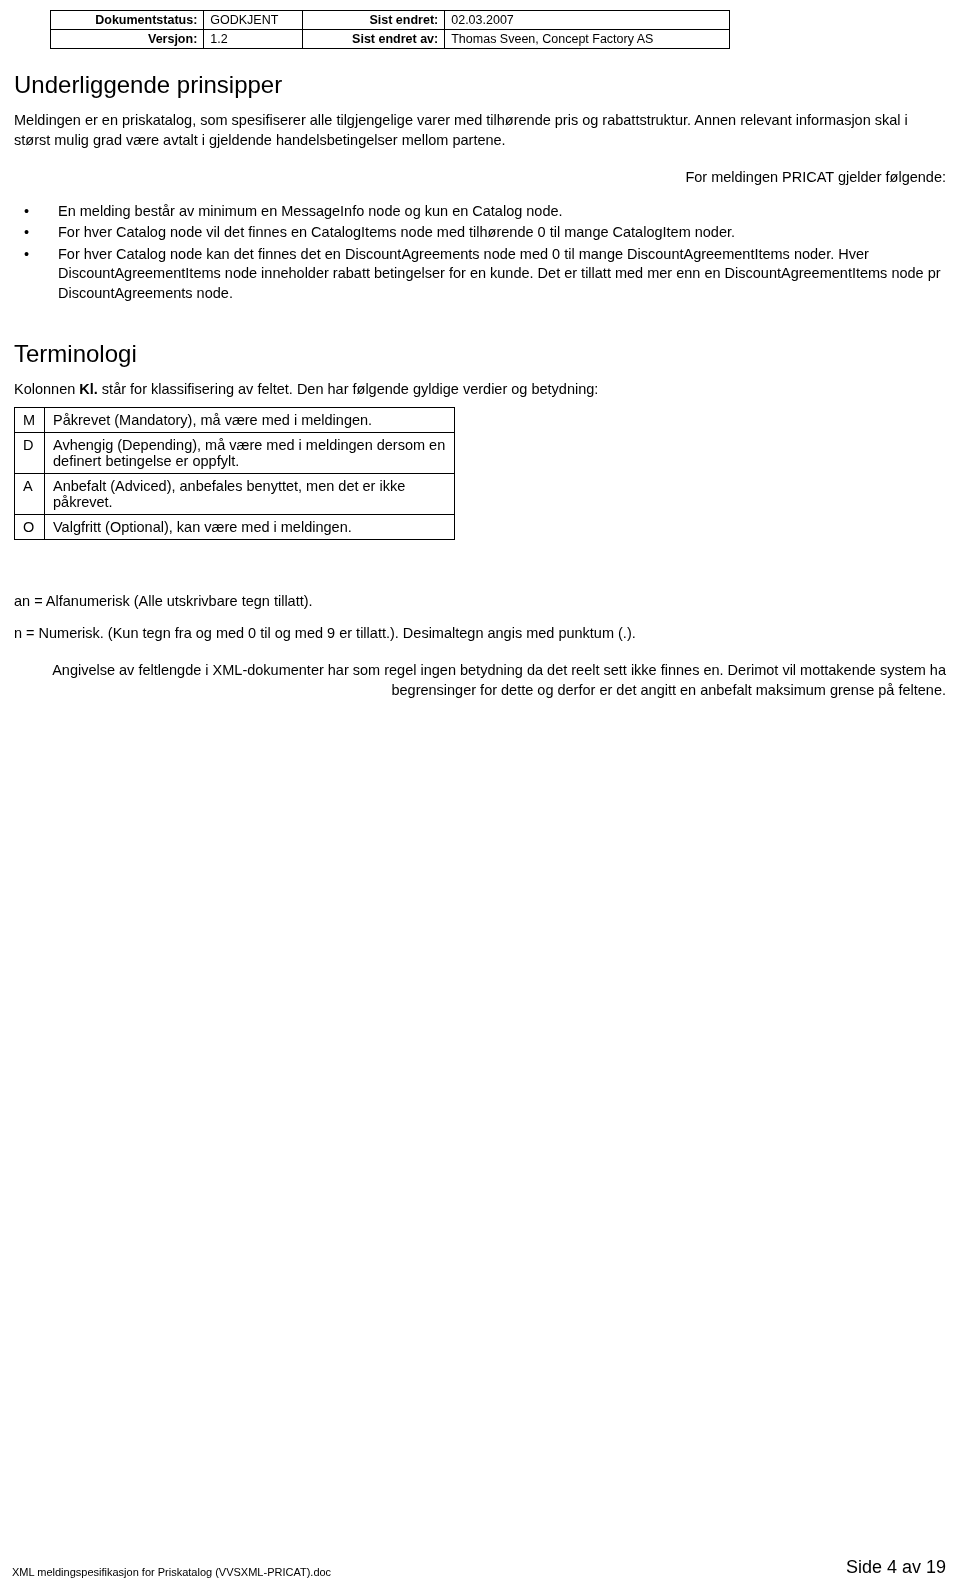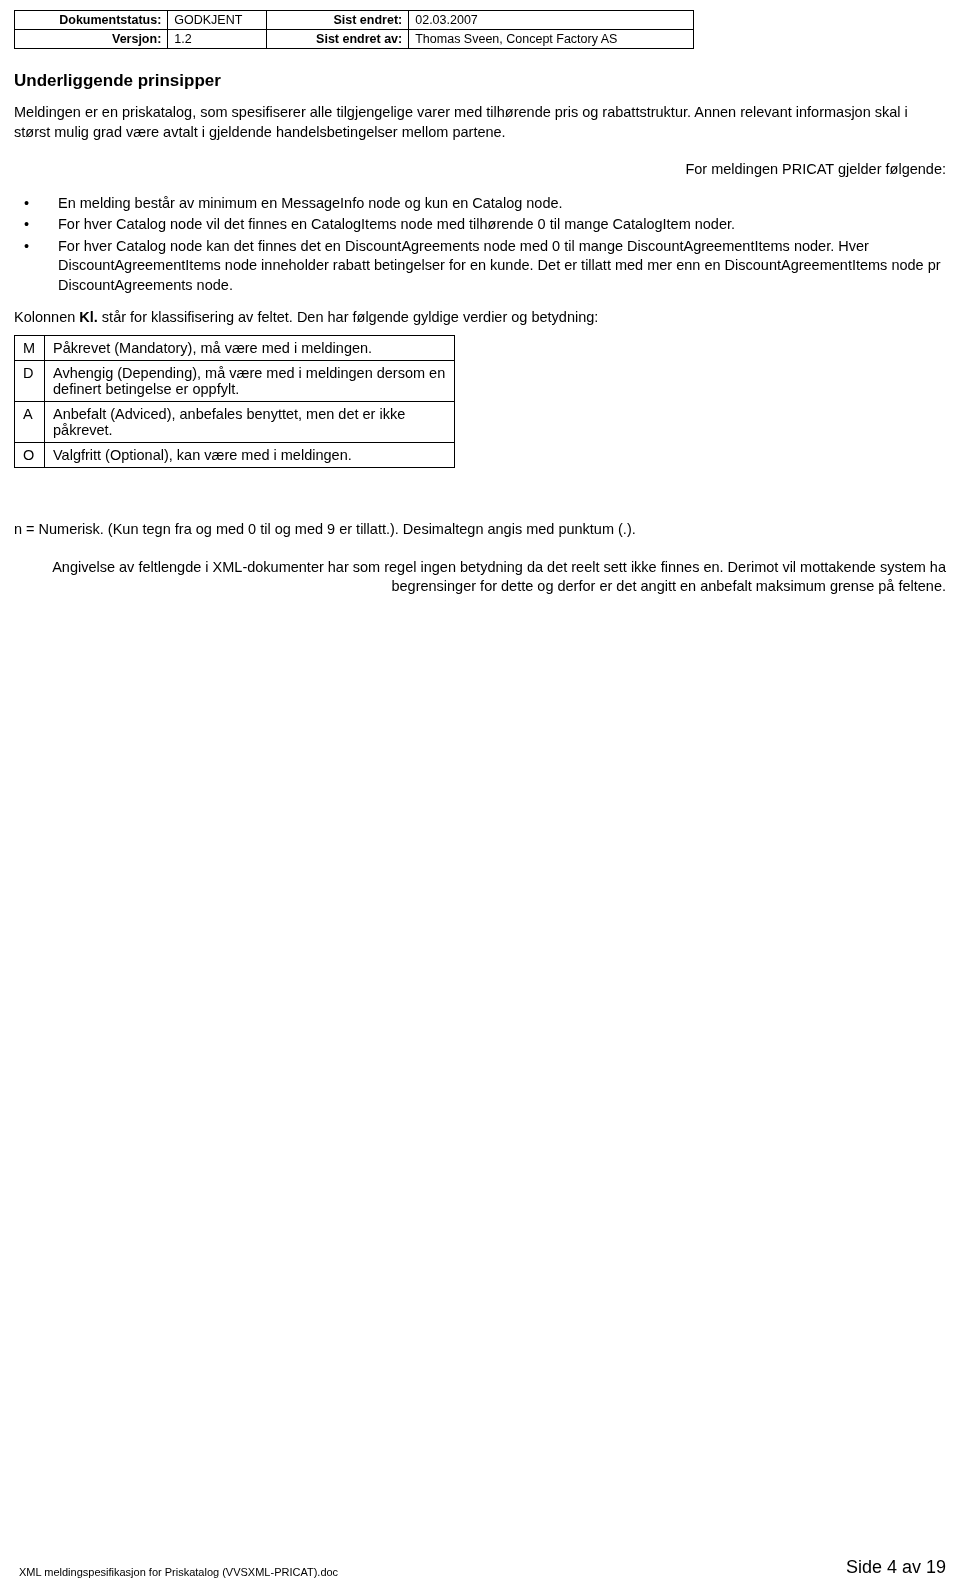--- a/index.html
+++ b/index.html
@@ -13,20 +13,21 @@
     width: 960px;
   }
   .page {
     padding: 10px 14px 24px 14px;
     position: relative;
     min-height: 1590px;
   }
   .header-table {
     border-collapse: collapse;
     width: 680px;
+    margin-left: 36px;
   }
   .header-table td {
     border: 1px solid #000;
     padding: 2px 6px;
     font-size: 12.5px;
     white-space: nowrap;
   }
   .header-table td.label {
     font-weight: bold;
     text-align: right;
@@ -34,22 +35,22 @@
   }
   .header-table td.val1 { width: 90px; }
   .header-table td.label2 {
     font-weight: bold;
     text-align: right;
     width: 130px;
   }
   .header-table td.val2 { width: 260px; }
   h1 {
     font-family: Verdana, Geneva, sans-serif;
-    font-size: 17px;
-    font-weight: bold;
+    font-size: 24px;
+    font-weight: normal;
     margin: 22px 0 4px 0;
   }
   p { margin: 12px 0 4px 0; line-height: 1.35; }
   .section-gap { margin-top: 18px; text-align: right; }
   ul.bullets {
     list-style: none;
     padding: 0;
     margin: 14px 0 0 0;
   }
   ul.bullets > li {
@@ -75,21 +76,21 @@
     font-size: 14.5px;
   }
   table.term-table td.code {
     width: 30px;
     text-align: left;
   }
   table.term-table td.desc { width: 410px; }
   .footer {
     position: absolute;
     bottom: 12px;
-    left: 19px;
+    left: 12px;
     right: 14px;
     font-size: 11px;
     display: flex;
     justify-content: space-between;
     align-items: flex-end;
   }
   .footer .right { font-size: 18px; }
   .bold { font-weight: bold; }
   .inline { display: inline; text-align: center; }
 </style>
@@ -118,20 +119,21 @@
   <h1>Underliggende prinsipper</h1>
   <p>Meldingen er en priskatalog, som spesifiserer alle tilgjengelige varer med tilhørende pris og rabattstruktur. Annen relevant informasjon skal i størst mulig grad være avtalt i gjeldende handelsbetingelser mellom partene.</p>
 
   <p class="section-gap">For meldingen PRICAT gjelder følgende:</p>
   <ul class="bullets">
     <li>En melding består av minimum en MessageInfo node og kun en Catalog node.</li>
     <li>For hver Catalog node vil det finnes en CatalogItems node med tilhørende 0 til mange CatalogItem noder.</li>
     <li>For hver Catalog node kan det finnes det en DiscountAgreements node med 0 til mange DiscountAgreementItems noder. Hver DiscountAgreementItems node inneholder rabatt betingelser for en kunde. Det er tillatt med mer enn en DiscountAgreementItems node pr DiscountAgreements node.</li>
   </ul>
 
+  <h1 style="margin-top:36px">Terminologi</h1>
 
   <p>
     <span class="inline">Kolonnen </span><span class="inline bold">Kl.</span><span class="inline"> står for klassifisering av feltet. Den har følgende gyldige verdier og betydning:</span>
   </p>
 
   <table class="term-table">
     <tbody>
         <tr>
       <td class="code">M</td>
       <td class="desc">Påkrevet (Mandatory), må være med i meldingen.</td>
@@ -146,20 +148,21 @@
     </tr>
     <tr>
       <td class="code">O</td>
       <td class="desc">Valgfritt (Optional), kan være med i meldingen.</td>
     </tr>
   </tbody>
     </table>
 
   <div style="height:40px"></div>
 
+  <p>an = Alfanumerisk (Alle utskrivbare tegn tillatt).</p>
   <p>n = Numerisk. (Kun tegn fra og med 0 til og med 9 er tillatt.). Desimaltegn angis med punktum (.).</p>
 
   <p class="section-gap">Angivelse av feltlengde i XML-dokumenter har som regel ingen betydning da det reelt sett ikke finnes en. Derimot vil mottakende system ha begrensinger for dette og derfor er det angitt en anbefalt maksimum grense på feltene.</p>
 
   <div class="footer">
     <span>XML meldingspesifikasjon for Priskatalog (VVSXML-PRICAT).doc</span>
     <span class="right">Side 4 av 19</span>
   </div>
 
 </div>

